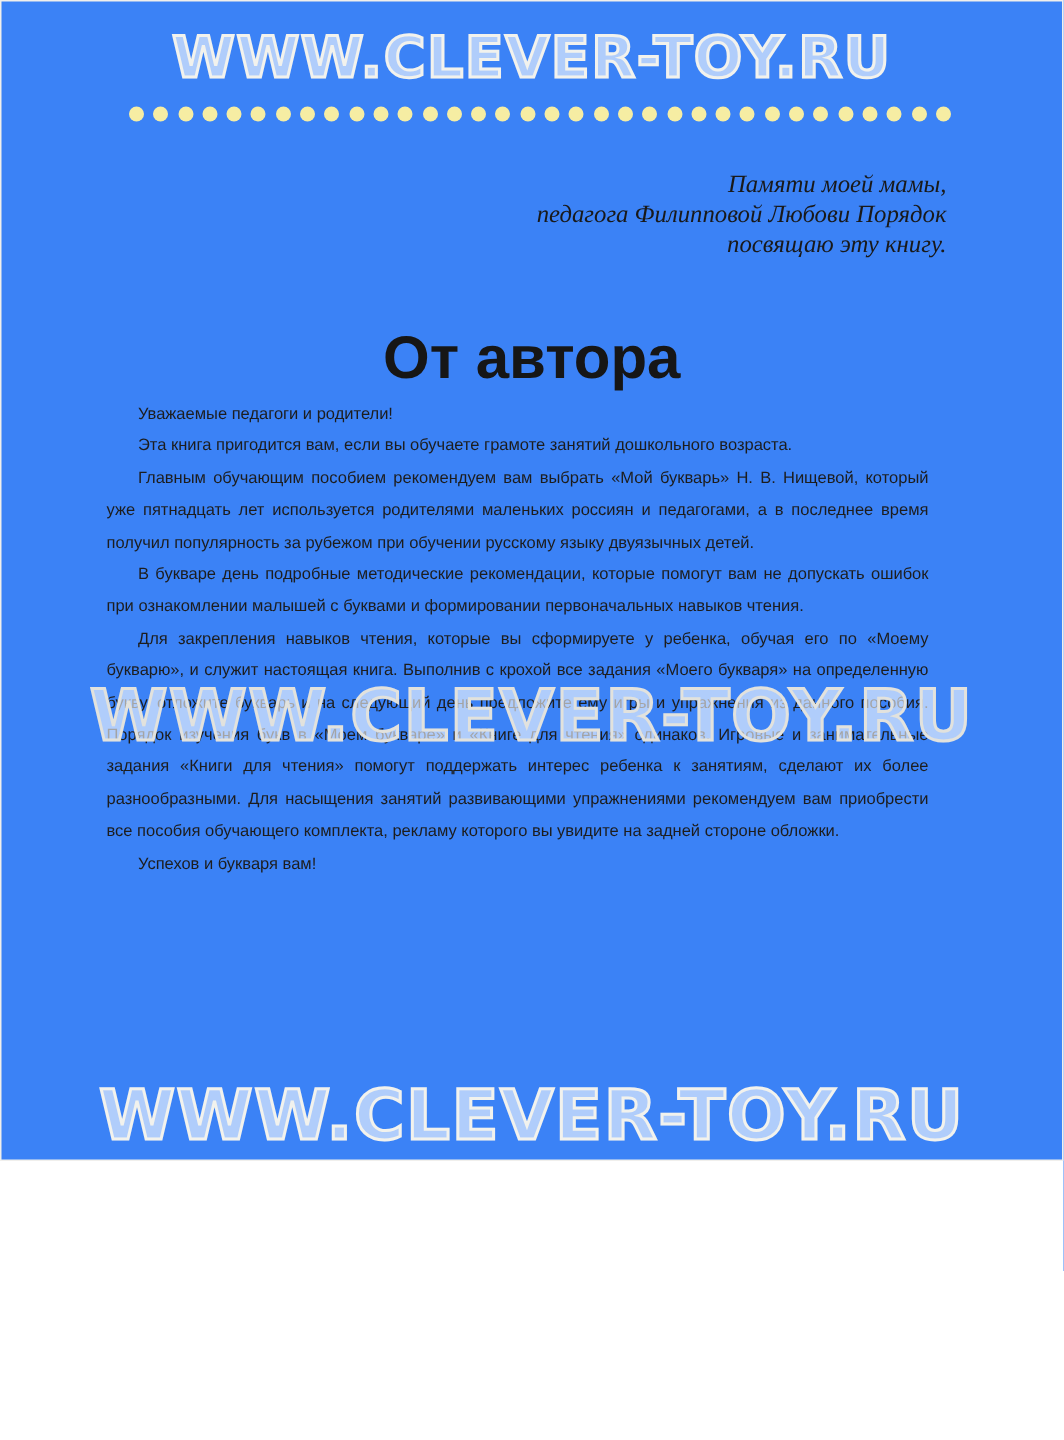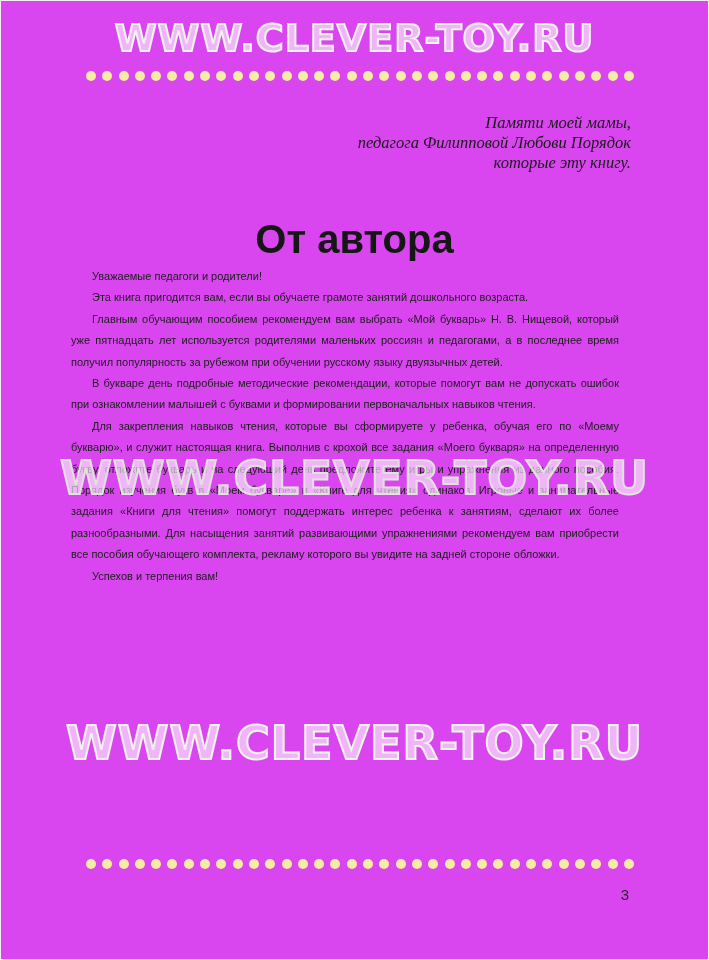--- a/index.html
+++ b/index.html
@@ -1,20 +1,20 @@
 <!DOCTYPE html>
 <html lang="ru" style="--dot: #f6eda3; --text: #1d1d1d; --wm-mid: #e2e2dd; --wm-faint: #f2f2ed;"><head>
 <meta charset="utf-8">
 <style>
   html, body { margin: 0; padding: 0; background: #fff; }
   .page {
     position: relative;
     width: 709px;
-    height: 960px;
-    background: #d946ef;
+    height: 774px;
+    background: #3b82f6;
     overflow: hidden;
     font-family: "Liberation Sans", sans-serif;
     color: var(--text, #1c1c1c);
     box-shadow: inset 0 0 0 1px #f0efec;
   }
 
   
   .dots-row {
     position: absolute;
     left: 86px;
@@ -163,32 +163,32 @@
       <span class="dot"></span>
       <span class="dot"></span>
       <span class="dot"></span>
       <span class="dot"></span>
       <span class="dot"></span>
     </div>
 
   <div class="dedication">
       <div>Памяти моей мамы,</div>
       <div>педагога Филипповой Любови Порядок</div>
-      <div>которые эту книгу.</div>
+      <div>посвящаю эту книгу.</div>
     </div>
 
   <h1 class="page-title">От автора</h1>
 
   <div class="body-text">
       <p>Уважаемые педагоги и родители!</p>
       <p>Эта книга пригодится вам, если вы обучаете грамоте занятий дошкольного возраста.</p>
       <p>Главным обучающим пособием рекомендуем вам выбрать «Мой букварь» Н. В. Нищевой, который уже пятнадцать лет используется родителями маленьких россиян и педагогами, а в последнее время получил популярность за рубежом при обучении русскому языку двуязычных детей.</p>
       <p>В букваре день подробные методические рекомендации, которые помогут вам не допускать ошибок при ознакомлении малышей с буквами и формировании первоначальных навыков чтения.</p>
       <p>Для закрепления навыков чтения, которые вы сформируете у ребенка, обучая его по «Моему букварю», и служит настоящая книга. Выполнив с крохой все задания «Моего букваря» на определенную букву, отложите букварь и на следующий день предложите ему игры и упражнения из данного пособия. Порядок изучения букв в «Моем букваре» и «Книге для чтения» одинаков. Игровые и занимательные задания «Книги для чтения» помогут поддержать интерес ребенка к занятиям, сделают их более разнообразными. Для насыщения занятий развивающими упражнениями рекомендуем вам приобрести все пособия обучающего комплекта, рекламу которого вы увидите на задней стороне обложки.</p>
-      <p>Успехов и терпения вам!</p>
+      <p>Успехов и букваря вам!</p>
     </div>
 
   <div class="watermark mid">WWW.CLEVER-TOY.RU</div>
 
   <div class="watermark faint-bottom">WWW.CLEVER-TOY.RU</div>
 
   <div class="dots-row bottom">
       <span class="dot"></span>
       <span class="dot"></span>
       <span class="dot"></span>

